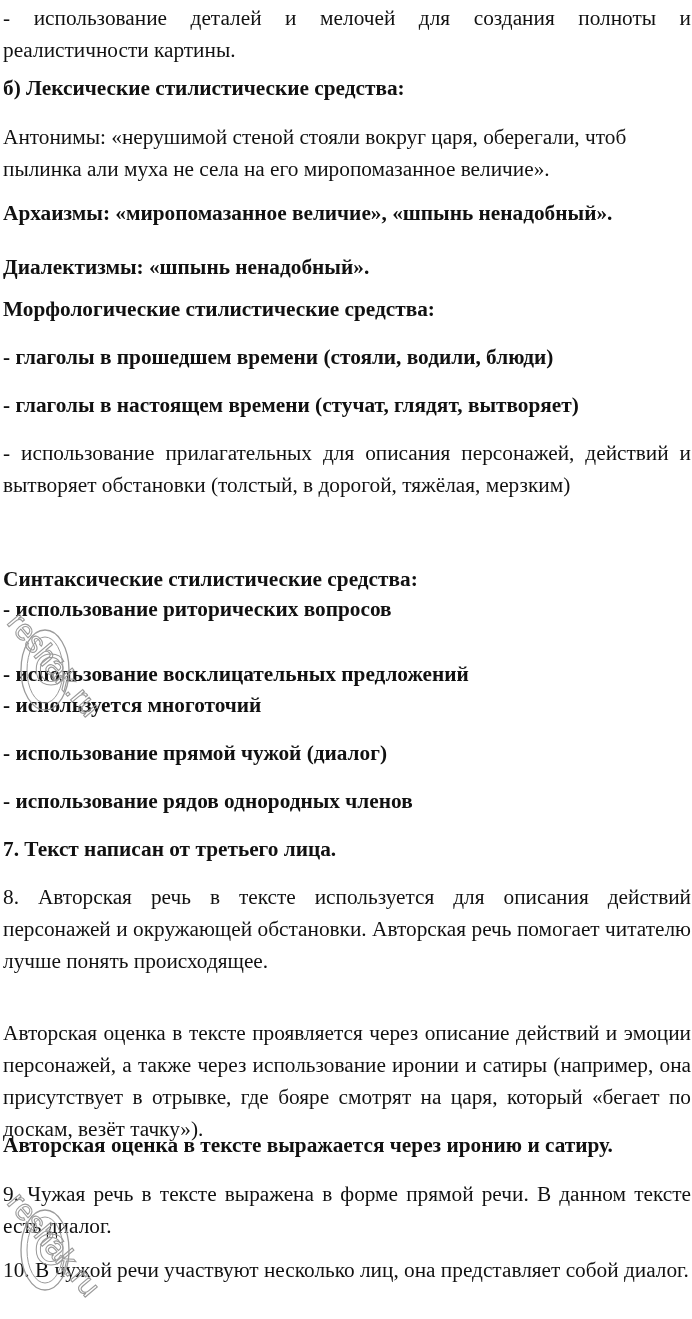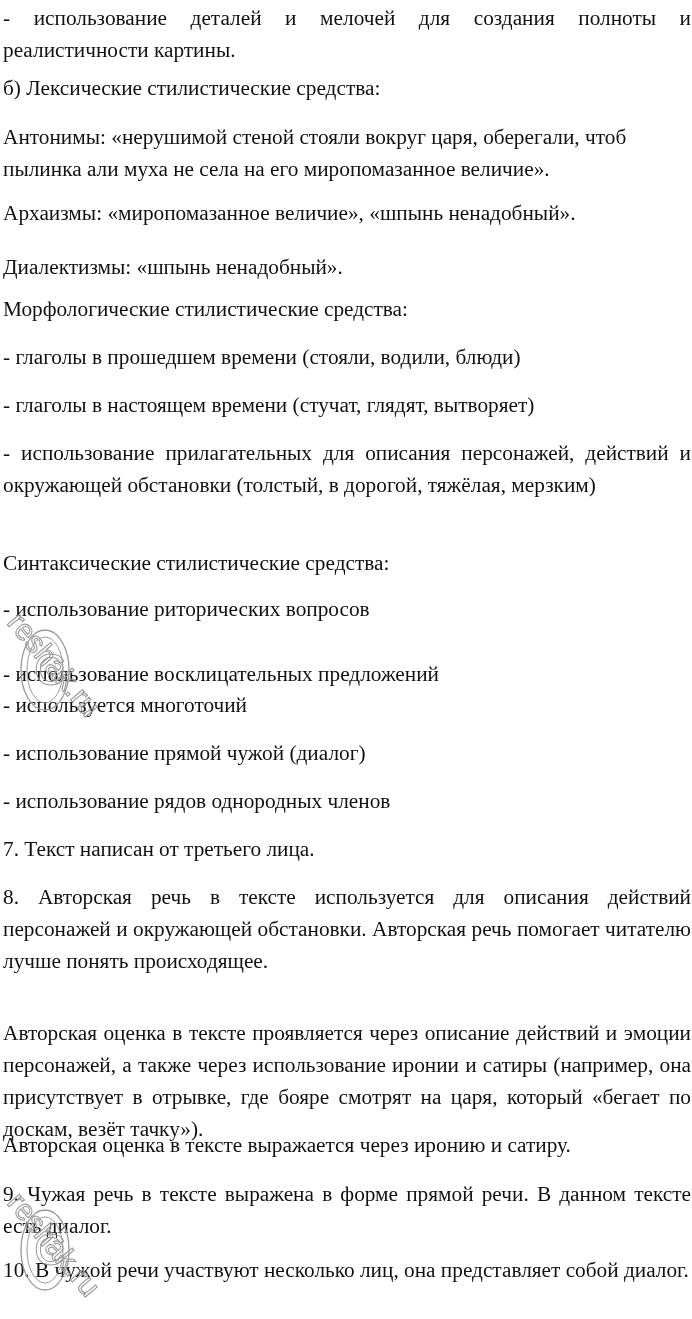--- a/index.html
+++ b/index.html
@@ -15,41 +15,41 @@
     .page { position: absolute; left: 0; top: 0; width: 692px; }
     .p {
       position: absolute;
       left: 3px;
       width: 688px;
       line-height: 32px;
       margin: 0;
       white-space: normal;
     }
     .p.justify { text-align: justify; text-align-last: left; }
-    .p.single { white-space: nowrap; }
+    .p.single { white-space: nowrap; font-weight: bold; }
     .wm {
       position: absolute;
       pointer-events: none;
     }
     .wm svg { display: block; }
   </style>
 </head>
 <body>
 
 <div class="page">
   <p class="p justify" style="top:2px">- использование деталей и мелочей для создания полноты и реалистичности картины.</p>
   <p class="p single" style="top:72px">б) Лексические стилистические средства:</p>
   <p class="p" style="top:121px">Антонимы: «нерушимой стеной стояли вокруг царя, оберегали, чтоб пылинка али муха не села на его миропомазанное величие».</p>
   <p class="p single" style="top:197px">Архаизмы: «миропомазанное величие», «шпынь ненадобный».</p>
   <p class="p single" style="top:251px">Диалектизмы: «шпынь ненадобный».</p>
   <p class="p single" style="top:293px">Морфологические стилистические средства:</p>
   <p class="p single" style="top:341px">- глаголы в прошедшем времени (стояли, водили, блюди)</p>
   <p class="p single" style="top:389px">- глаголы в настоящем времени (стучат, глядят, вытворяет)</p>
-  <p class="p justify" style="top:437px">- использование прилагательных для описания персонажей, действий и окружающей обстановки (толстый, в дорогой, тяжёлая, мерзким)</p>
-  <p class="p single" style="top:547px">Синтаксические стилистические средства:</p>
+  <p class="p justify" style="top:437px">- использование прилагательных для описания персонажей, действий и вытворяет обстановки (толстый, в дорогой, тяжёлая, мерзким)</p>
+  <p class="p single" style="top:563px">Синтаксические стилистические средства:</p>
   <p class="p single" style="top:593px">- использование риторических вопросов</p>
   <p class="p single" style="top:658px">- использование восклицательных предложений</p>
   <p class="p single" style="top:689px">- используется многоточий</p>
   <p class="p single" style="top:737px">- использование прямой чужой (диалог)</p>
   <p class="p single" style="top:785px">- использование рядов однородных членов</p>
   <p class="p single" style="top:833px">7. Текст написан от третьего лица.</p>
   <p class="p justify" style="top:881px">8. Авторская речь в тексте используется для описания действий персонажей и окружающей обстановки. Авторская речь помогает читателю лучше понять происходящее.</p>
   <p class="p justify" style="top:1017px">Авторская оценка в тексте проявляется через описание действий и эмоции персонажей, а также через использование иронии и сатиры (например, она присутствует в отрывке, где бояре смотрят на царя, который «бегает по доскам, везёт тачку»).</p>
   <p class="p single" style="top:1129px">Авторская оценка в тексте выражается через иронию и сатиру.</p>
   <p class="p justify" style="top:1178px">9. Чужая речь в тексте выражена в форме прямой речи. В данном тексте есть диалог.</p>

